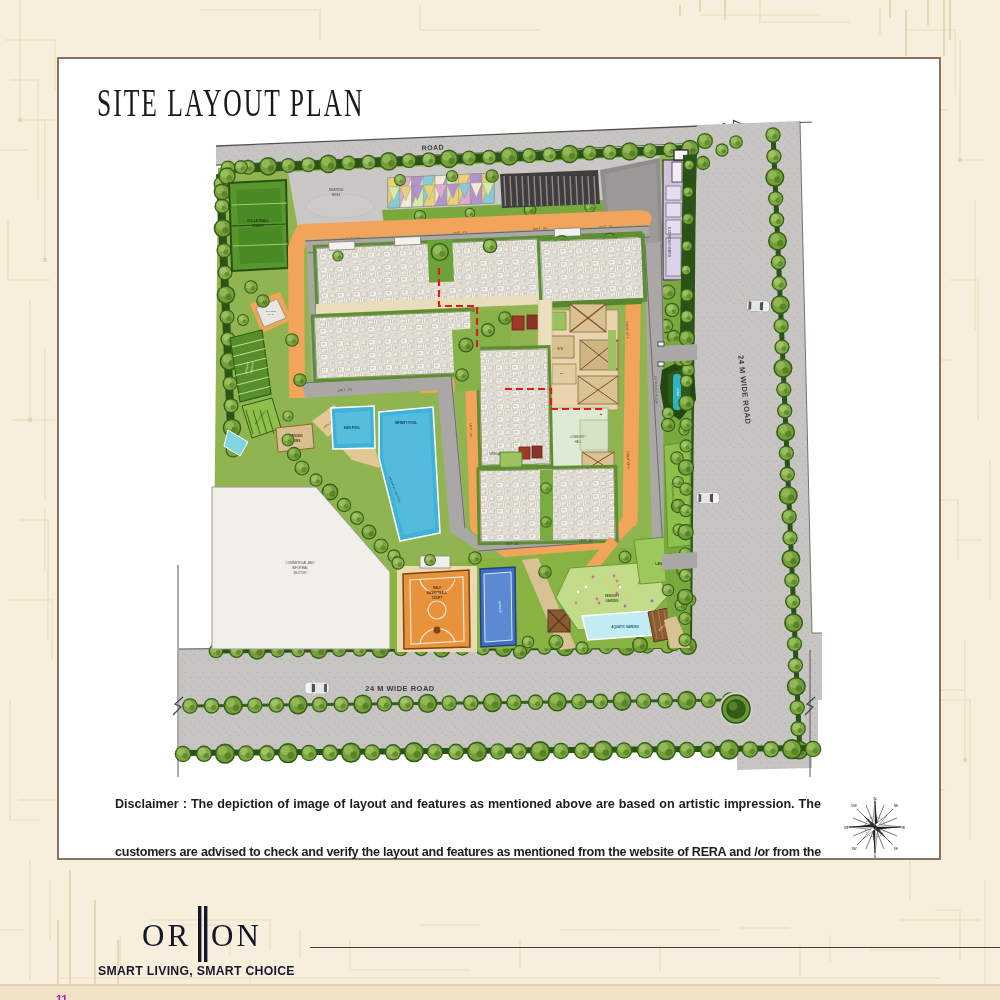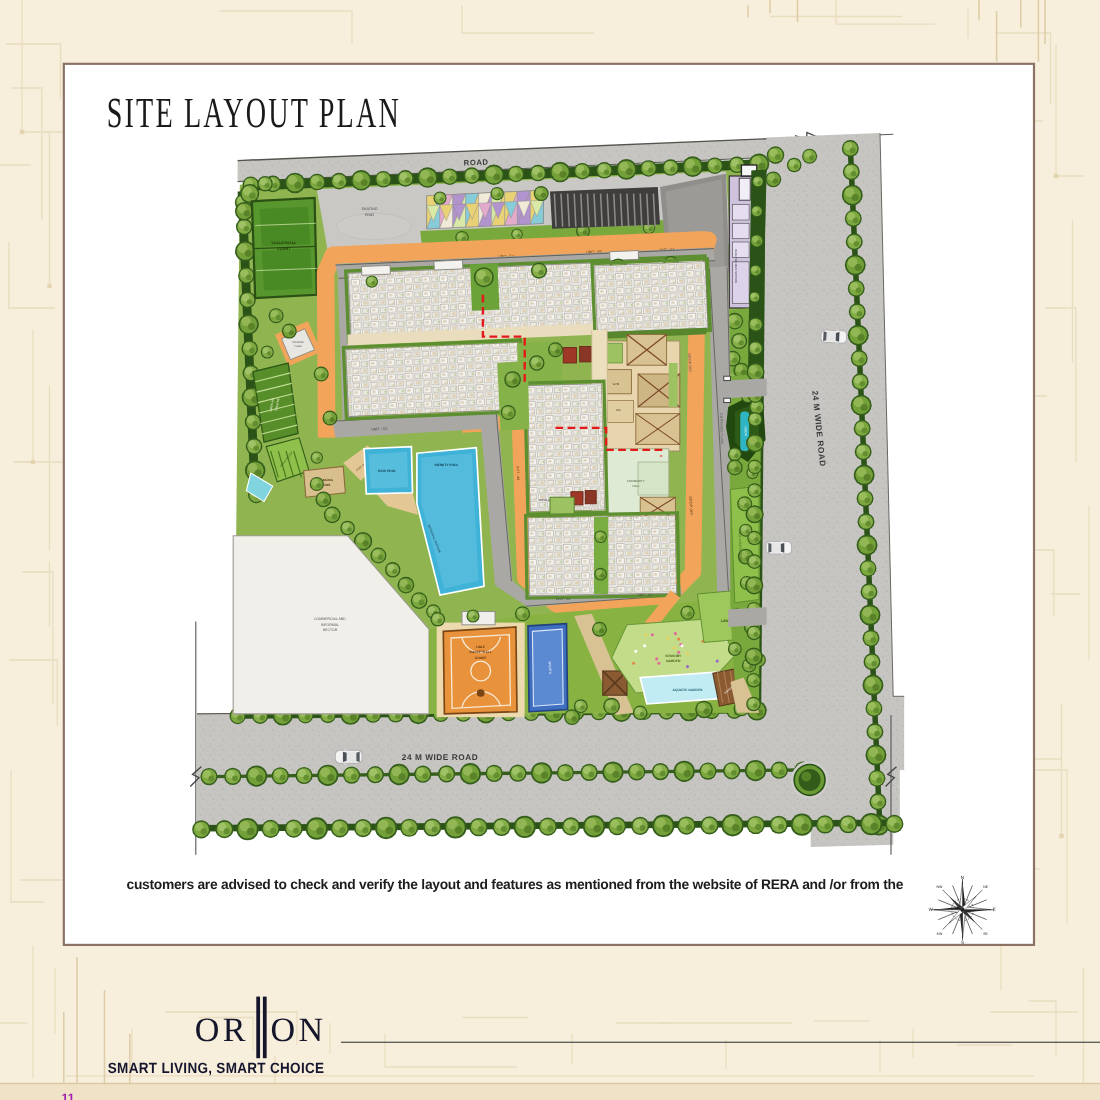--- a/index.html
+++ b/index.html
@@ -875,21 +875,22 @@
       <rect x="-5.2" y="-11.2" width="10.4" height="22.4" rx="3.6" fill="#f3f3f3"></rect>
       <path d="M-4.4,-5 L4.4,-5 L3.4,-1.5 L-3.4,-1.5 Z" fill="#4a4f55"></path>
       <path d="M-3.6,6.5 L3.6,6.5 L4.4,9.5 L-4.4,9.5 Z" fill="#565b61"></path>
       <rect x="-4.6" y="-1.8" width="9.2" height="8.3" rx="1" fill="#e6e6e6"></rect>
       <rect x="-7" y="-4.4" width="1.8" height="2.6" rx="0.8" fill="#cfcfcf"></rect>
       <rect x="5.2" y="-4.4" width="1.8" height="2.6" rx="0.8" fill="#cfcfcf"></rect>
     </g>
 </svg>
 
 <div class="abs" style="left:115px;top:795px;width:706px;font-size:12.6px;font-weight:bold;color:#1d1d1d;line-height:18.6px;">
-<div style="text-align:justify;text-align-last:justify;white-space:nowrap;letter-spacing:-0.28px;">customers are advised to check and verify the layout and features as mentioned from the website of RERA and /or from  the</div>
+<div style="text-align:justify;text-align-last:justify;white-space:nowrap;">Disclaimer&nbsp;: The depiction of image of layout and features as mentioned above are based on artistic impression. The</div>
+<div style="text-align:justify;text-align-last:justify;white-space:nowrap;letter-spacing:-0.28px;margin-top:29px;">customers are advised to check and verify the layout and features as mentioned from the website of RERA and /or from  the</div>
 </div>
 
 <svg class="abs" style="left:844px;top:796px" width="62" height="62" viewBox="-31 -31 62 62">
 <g stroke="#222" stroke-width="0.6" fill="none">
 <line x1="-28" y1="0" x2="28" y2="0"></line>
       <line x1="0" y1="-28" x2="0" y2="28"></line>
 <line x1="-18" y1="-18" x2="18" y2="18"></line>
       <line x1="-18" y1="18" x2="18" y2="-18"></line>
 <line x1="-9" y1="-22" x2="9" y2="22"></line>
       <line x1="-22" y1="-9" x2="22" y2="9"></line>
@@ -918,21 +919,21 @@
       <text x="0" y="31">S</text>
       <text x="-29" y="1.5">W</text>
       <text x="29" y="1.5">E</text>
 <text x="-21" y="-20" font-size="3.2">NW</text>
       <text x="21" y="-20" font-size="3.2">NE</text>
 <text x="-21" y="23" font-size="3.2">SW</text>
       <text x="21" y="23" font-size="3.2">SE</text>
 </g>
 </svg>
 
-<div class="abs" style="left:140px;top:903px;width:120px;height:62px;margin-left:35px;">
+<div class="abs" style="left:140px;top:903px;width:120px;height:62px;">
 <svg width="120" height="62" viewBox="0 0 120 62">
 <text x="2" y="43" font-family="Liberation Serif,serif" font-size="31" fill="#15152b" letter-spacing="3">OR</text>
 <rect x="58" y="3" width="3.4" height="56" fill="#15152b"></rect>
 <rect x="64" y="3" width="3.4" height="56" fill="#15152b"></rect>
 <text x="71" y="43" font-family="Liberation Serif,serif" font-size="31" fill="#15152b" letter-spacing="3">ON</text>
 </svg>
 </div>
 
 <div class="abs" style="left:310px;top:947px;width:690px;height:1px;background:#3c3c3c;"></div>
 

